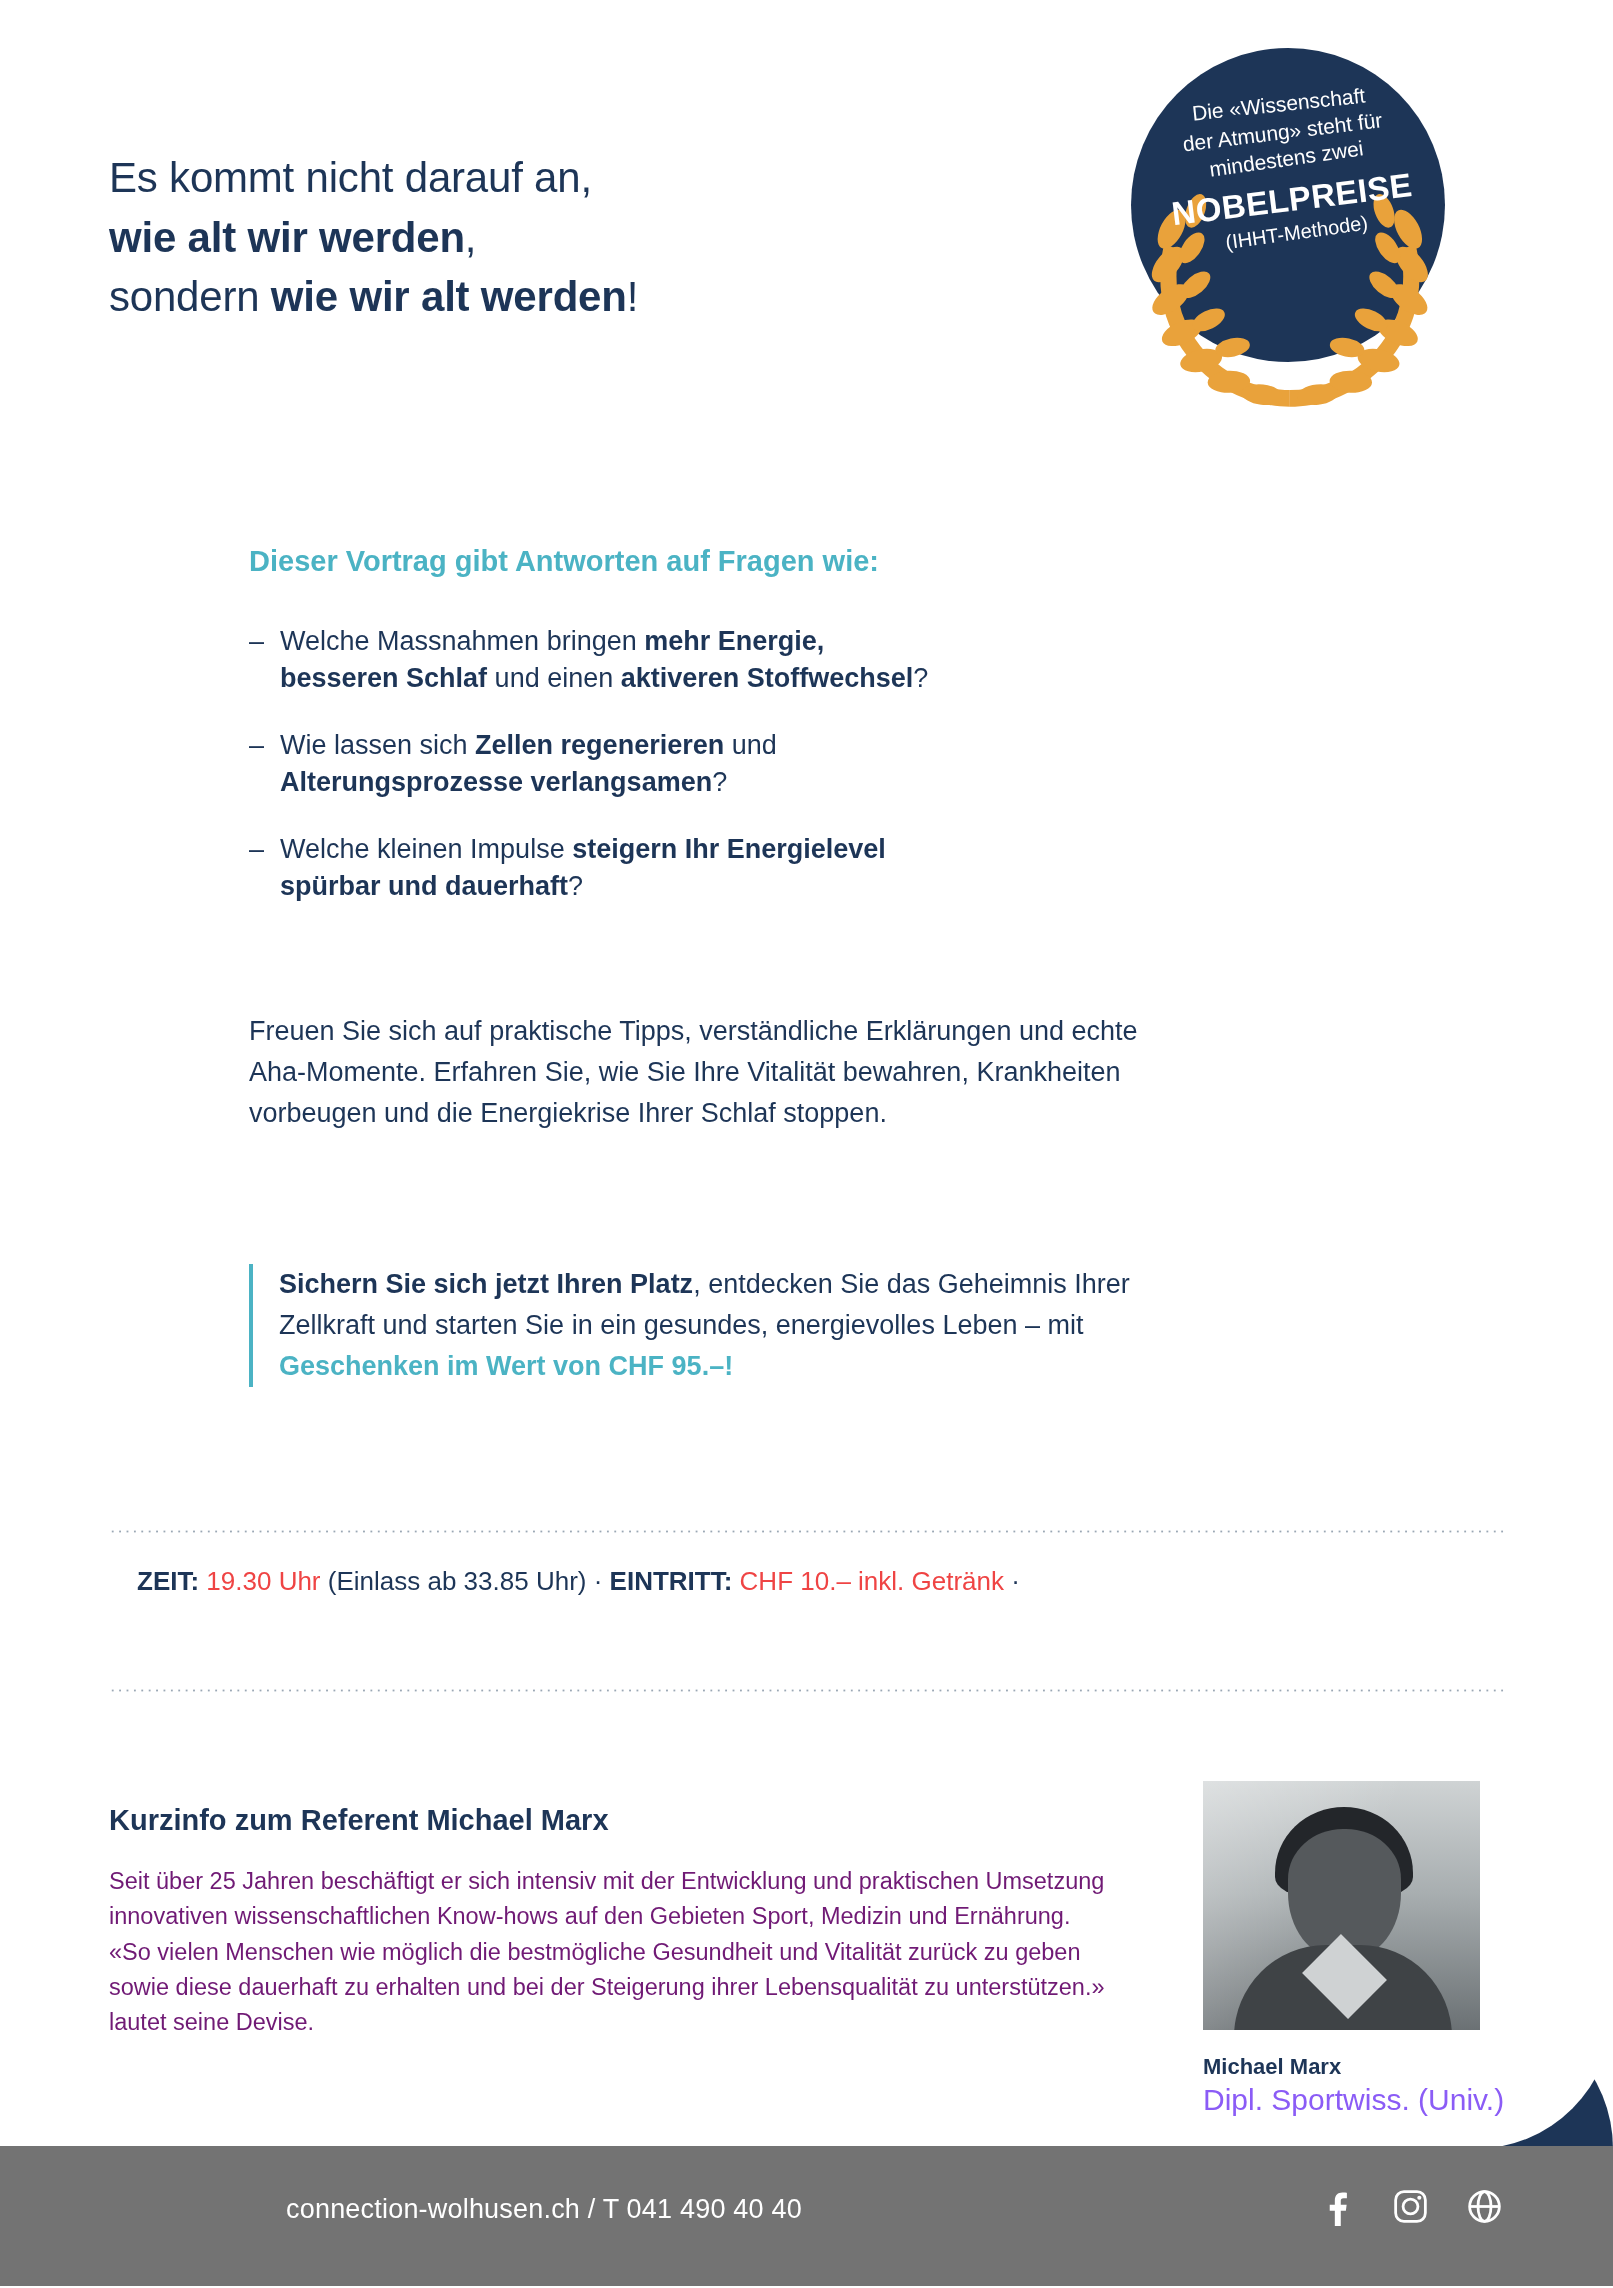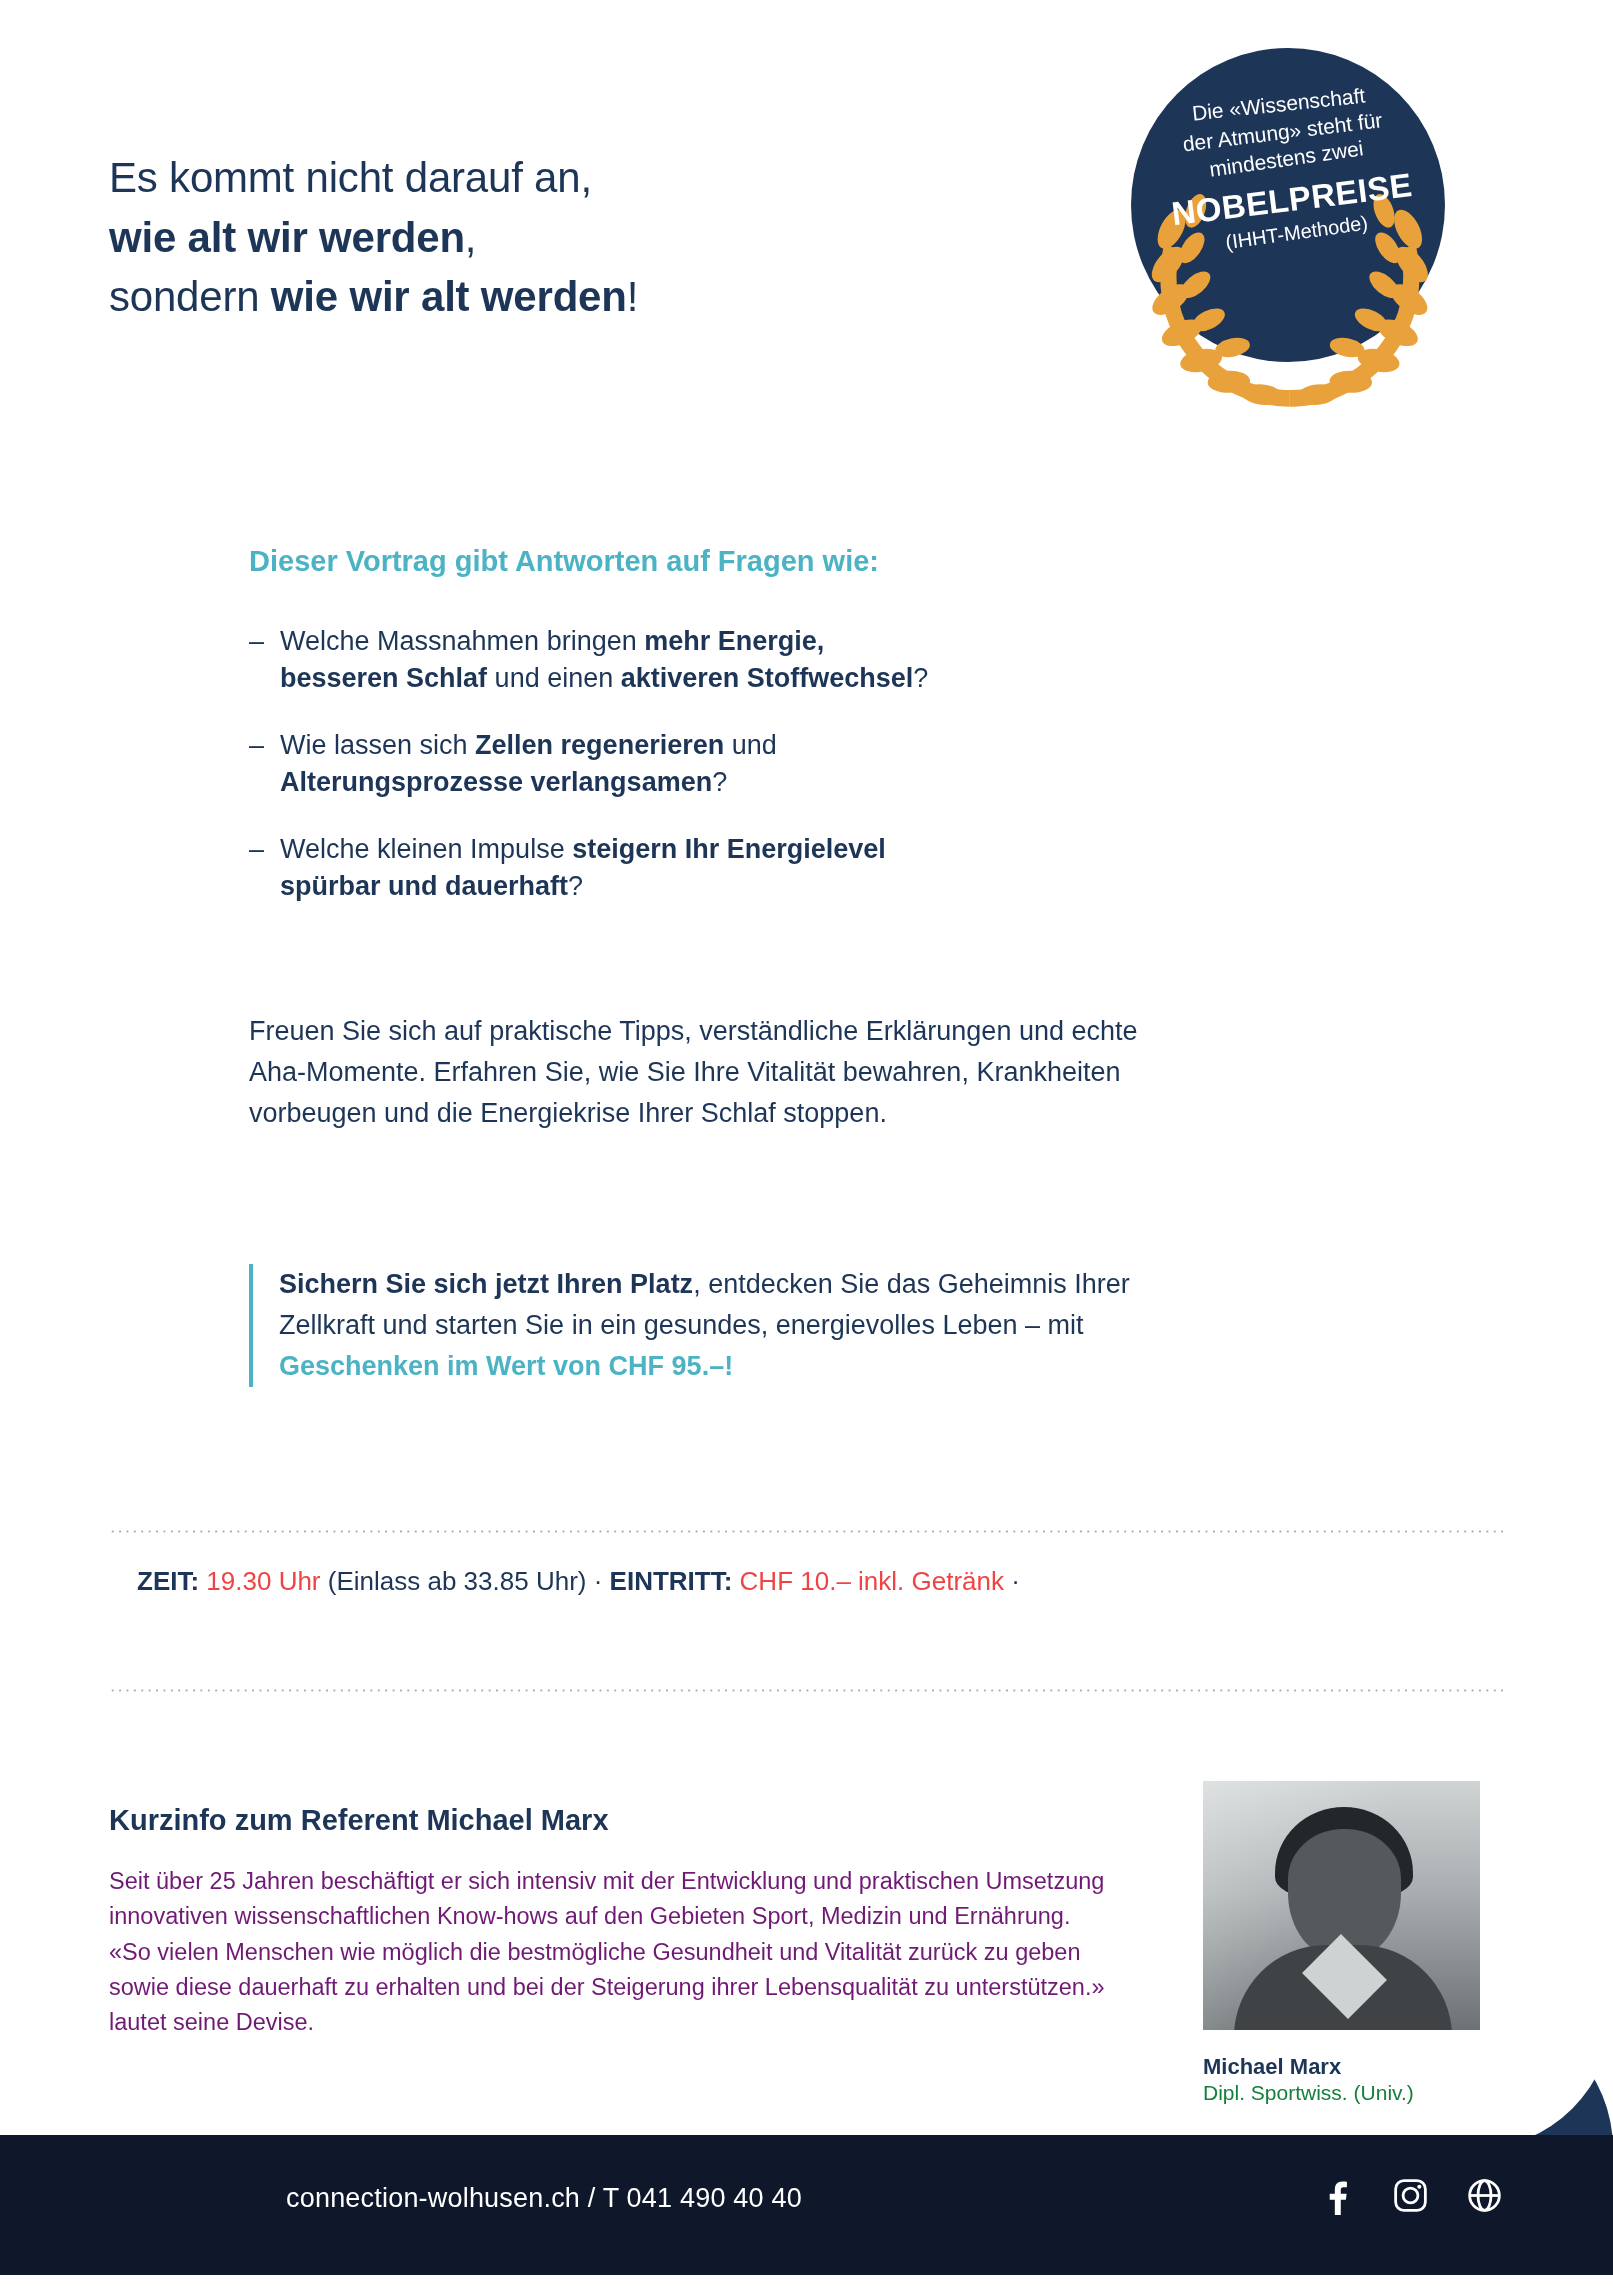--- a/index.html
+++ b/index.html
@@ -241,33 +241,33 @@
     top: 2051px;
     font-size: 22px;
     font-weight: bold;
     color: #1d3557;
     line-height: 1.45;
   }
   .speaker-role {
     position: absolute;
     left: 1203px;
     top: 2078px;
-    font-size: 21px;
-    color: #15803d;
+    font-size: 30px;
+    color: #8b5cf6;
     line-height: 1.45;
   }
 
   
   .footer {
     position: absolute;
     left: 0;
-    bottom: 14px;
+    bottom: 3px;
     width: 1613px;
     height: 140px;
-    background: #0f172a;
+    background: #737373;
   }
   .footer-curve {
     position: absolute;
     right: 0;
     bottom: 140px;
     width: 138px;
     height: 138px;
     overflow: hidden;
   }
   .footer-curve::after {

